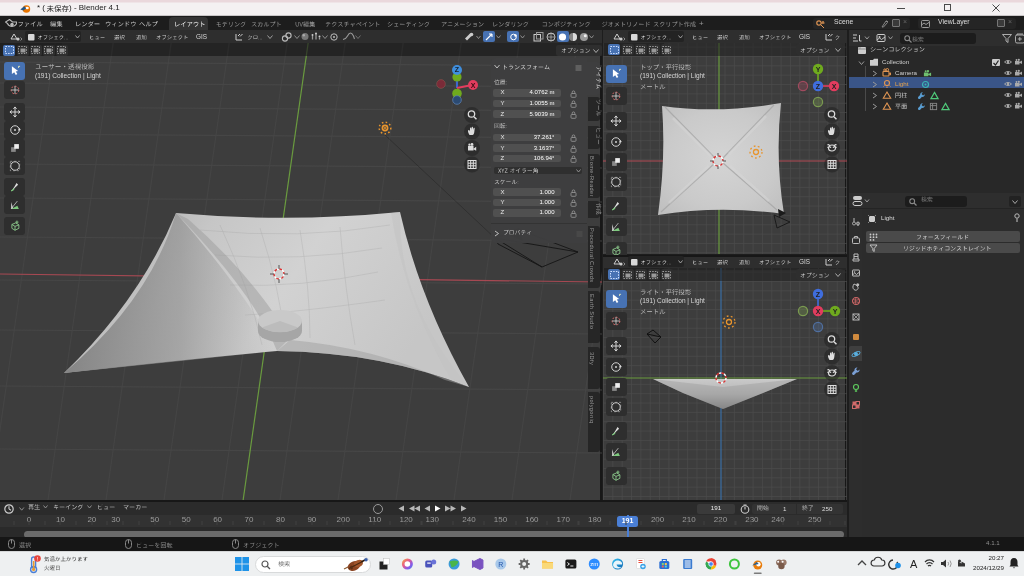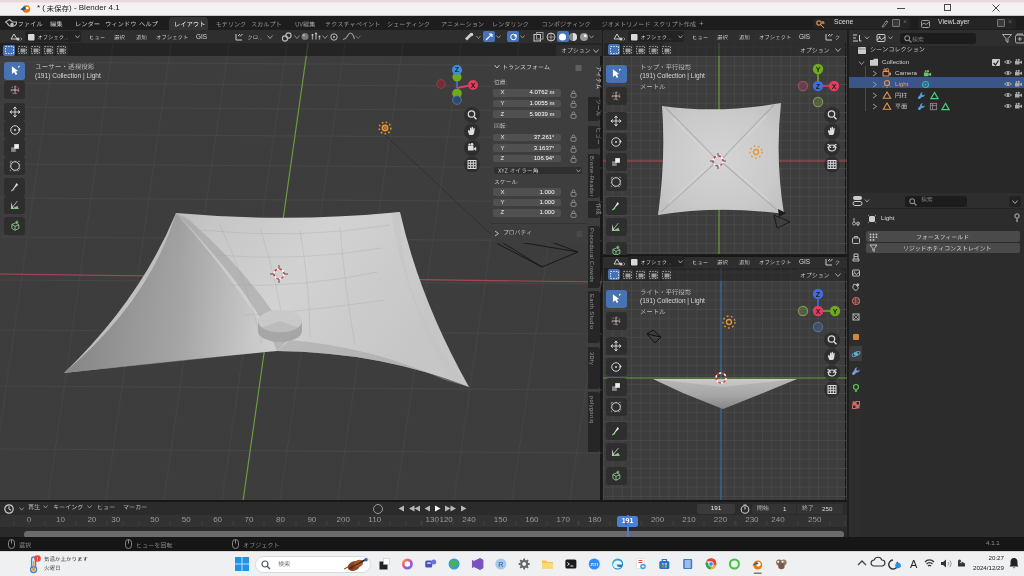--- a/index.html
+++ b/index.html
@@ -1048,21 +1048,21 @@
 <div class="t" style="left:79.86px;top:514.5px;width:24px;text-align:center;font-size:8px;color:#9b9b9b;">20</div>
 <div class="t" style="left:111.28999999999999px;top:514.5px;width:24px;text-align:left;font-size:8px;color:#9b9b9b;">30</div>
 <div class="t" style="left:142.72px;top:514.5px;width:24px;text-align:center;font-size:8px;color:#9b9b9b;">50</div>
 <div class="t" style="left:174.14999999999998px;top:514.5px;width:24px;text-align:center;font-size:8px;color:#9b9b9b;">50</div>
 <div class="t" style="left:205.57999999999998px;top:514.5px;width:24px;text-align:center;font-size:8px;color:#9b9b9b;">60</div>
 <div class="t" style="left:237.01px;top:514.5px;width:24px;text-align:center;font-size:8px;color:#9b9b9b;">70</div>
 <div class="t" style="left:268.44px;top:514.5px;width:24px;text-align:center;font-size:8px;color:#9b9b9b;">80</div>
 <div class="t" style="left:299.87px;top:514.5px;width:24px;text-align:center;font-size:8px;color:#9b9b9b;">90</div>
 <div class="t" style="left:331.29999999999995px;top:514.5px;width:24px;text-align:center;font-size:8px;color:#9b9b9b;">200</div>
 <div class="t" style="left:362.72999999999996px;top:514.5px;width:24px;text-align:center;font-size:8px;color:#9b9b9b;">110</div>
-<div class="t" style="left:394.15999999999997px;top:514.5px;width:24px;text-align:center;font-size:8px;color:#9b9b9b;margin-left:40px;">120</div>
+<div class="t" style="left:394.15999999999997px;top:514.5px;width:24px;text-align:center;font-size:8px;color:#9b9b9b;">120</div>
 <div class="t" style="left:425.59px;top:514.5px;width:24px;text-align:left;font-size:8px;color:#9b9b9b;">130</div>
 <div class="t" style="left:457.02px;top:514.5px;width:24px;text-align:center;font-size:8px;color:#9b9b9b;">240</div>
 <div class="t" style="left:488.45px;top:514.5px;width:24px;text-align:center;font-size:8px;color:#9b9b9b;">150</div>
 <div class="t" style="left:519.88px;top:514.5px;width:24px;text-align:center;font-size:8px;color:#9b9b9b;">160</div>
 <div class="t" style="left:551.31px;top:514.5px;width:24px;text-align:center;font-size:8px;color:#9b9b9b;">170</div>
 <div class="t" style="left:582.74px;top:514.5px;width:24px;text-align:center;font-size:8px;color:#9b9b9b;">180</div>
 <div class="t" style="left:645.5999999999999px;top:514.5px;width:24px;text-align:center;font-size:8px;color:#9b9b9b;">200</div>
 <div class="t" style="left:677.03px;top:514.5px;width:24px;text-align:center;font-size:8px;color:#9b9b9b;">210</div>
 <div class="t" style="left:708.4599999999999px;top:514.5px;width:24px;text-align:center;font-size:8px;color:#9b9b9b;">220</div>
 <div class="t" style="left:739.89px;top:514.5px;width:24px;text-align:center;font-size:8px;color:#9b9b9b;">230</div>

